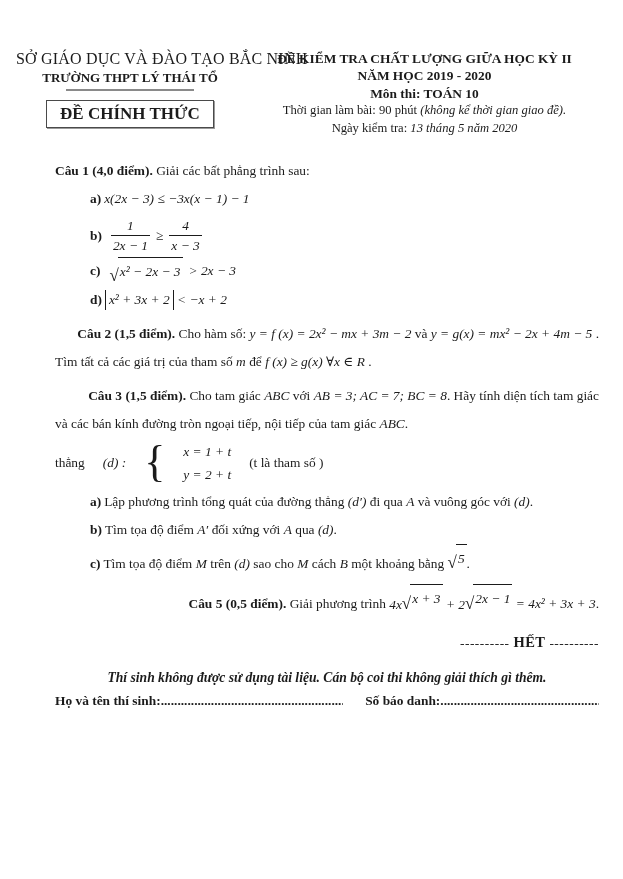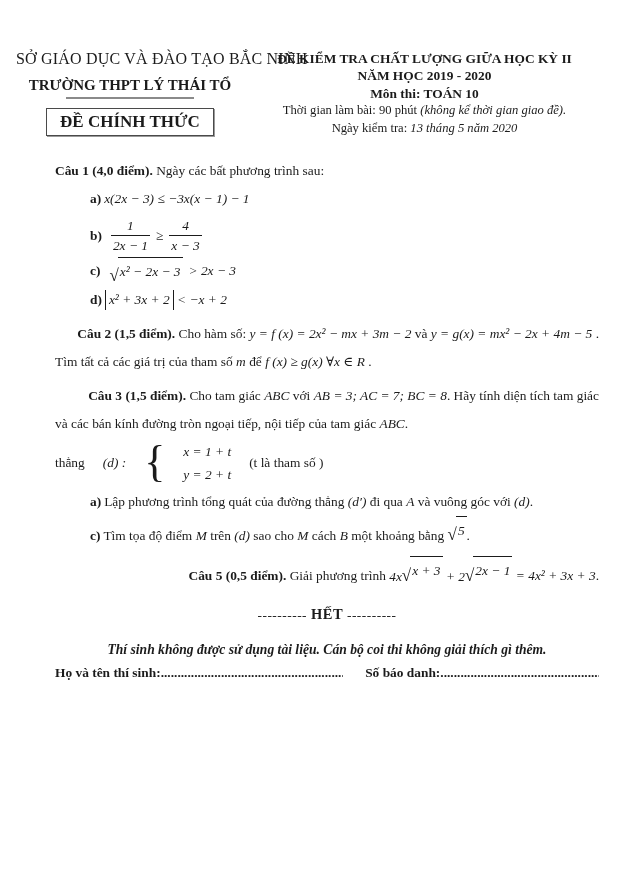--- a/index.html
+++ b/index.html
@@ -11,21 +11,21 @@
     color:#1b1b1b;
     font-family:"Liberation Serif","DejaVu Serif",serif;
     font-size:13.4px;
     overflow:hidden;
     box-sizing:border-box;
   }
   
   .header{display:flex;padding:50px 20px 0 16px;}
   .hleft{width:228px;text-align:center;flex-shrink:0;}
   .hleft .dept{font-size:16px;letter-spacing:.2px;white-space:nowrap;}
-  .hleft .school{font-size:15px;font-weight:bold;margin-top:9px;white-space:nowrap;}
+  .hleft .school{font-size:13px;font-weight:bold;margin-top:2px;white-space:nowrap;}
   .hleft .rule{width:128px;height:0;border-bottom:2px solid #8a8a8a;margin:3px auto 0 auto;}
   .officialbox{
     display:inline-block;margin-top:9px;padding:3px 13px;
     border:1px solid #4a4a4a;box-shadow:1px 1px 0 #9a9a9a;
     font-weight:bold;font-size:17px;white-space:nowrap;
   }
   .hright{flex:1;text-align:center;line-height:17.4px;padding-left:2px;}
   .hright .t1,.hright .t2,.hright .subj{font-weight:bold;font-size:13.4px;white-space:nowrap;}
   .hright .small{font-size:12.6px;white-space:nowrap;}
   .it{font-style:italic;}
@@ -50,21 +50,21 @@
   
   .abs{display:inline-block;border-left:1px solid #1b1b1b;border-right:1px solid #1b1b1b;
        padding:1px 3px;line-height:1.35;font-style:italic;text-align:center;}
   
   .sysline{display:flex;align-items:center;gap:18px;margin:2px 0;}
   .brace{font-size:44px;font-weight:200;line-height:.85;transform:translateY(-1px);}
   .sys{display:inline-flex;flex-direction:column;line-height:23px;font-style:italic;}
   
   .gap{margin-top:6px;text-align:right;}
   
-  .end{ text-align:center;margin-top:15px;letter-spacing:.5px;}
+  .end{ text-align:right;margin-top:15px;letter-spacing:.5px;}
   .end b{font-size:14.5px;}
   .notice{text-align:center;font-weight:bold;font-style:italic;margin-top:19px;font-size:13.6px;}
   .idline{display:flex;align-items:baseline;margin-top:3px;line-height:24px;font-weight:bold;}
   .dots{overflow:hidden;white-space:nowrap;color:#1b1b1b;}
   .dots1{flex:1.15;}
   .dots2{flex:1;}
   .idlabel2{margin-left:22px;}
 </style>
 </head>
 <body>
@@ -92,21 +92,21 @@
         <span>Ngày kiểm tra:</span>
         <span class="it">13 tháng 5 năm 2020</span>
       </div>
     </div>
   </div>
 
   <div class="doc">
 
     <div class="line">
       <b class="qlabel">Câu 1 (4,0 điểm).</b>
-      <span>Ngày các bất phương trình sau:</span>
+      <span>Giải các bất phẳng trình sau:</span>
     </div>
     <div class="line item">
       <b class="ilabel">a)</b><span class="m">x(2x − 3) ≤ −3x(x − 1) − 1</span>
     </div>
     <div class="line item flexline fracline">
       <b class="ilabel">b)</b>
       <span class="frac">
           <span class="num">1</span>
           <span class="den">2x − 1</span>
         </span>
@@ -166,20 +166,28 @@
           <span>y = 2 + t</span>
         </span>
       <span>(t là tham số )</span>
     </div>
     <div class="line item">
       <b class="ilabel">a)</b><span>Lập phương trình tổng quát của đường thẳng</span>
       <span class="m">(d′)</span>
       <span>đi qua</span>
       <span class="m">A</span>
       <span>và vuông góc với</span>
+      <span class="m">(d)</span><span>.</span>
+    </div>
+    <div class="line item">
+      <b class="ilabel">b)</b><span>Tìm tọa độ điểm</span>
+      <span class="m">A′</span>
+      <span>đối xứng với</span>
+      <span class="m">A</span>
+      <span>qua</span>
       <span class="m">(d)</span><span>.</span>
     </div>
     <div class="line item">
       <b class="ilabel">c)</b><span>Tìm tọa độ điểm</span>
       <span class="m">M</span>
       <span>trên</span>
       <span class="m">(d)</span>
       <span>sao cho</span>
       <span class="m">M</span>
       <span>cách</span>

